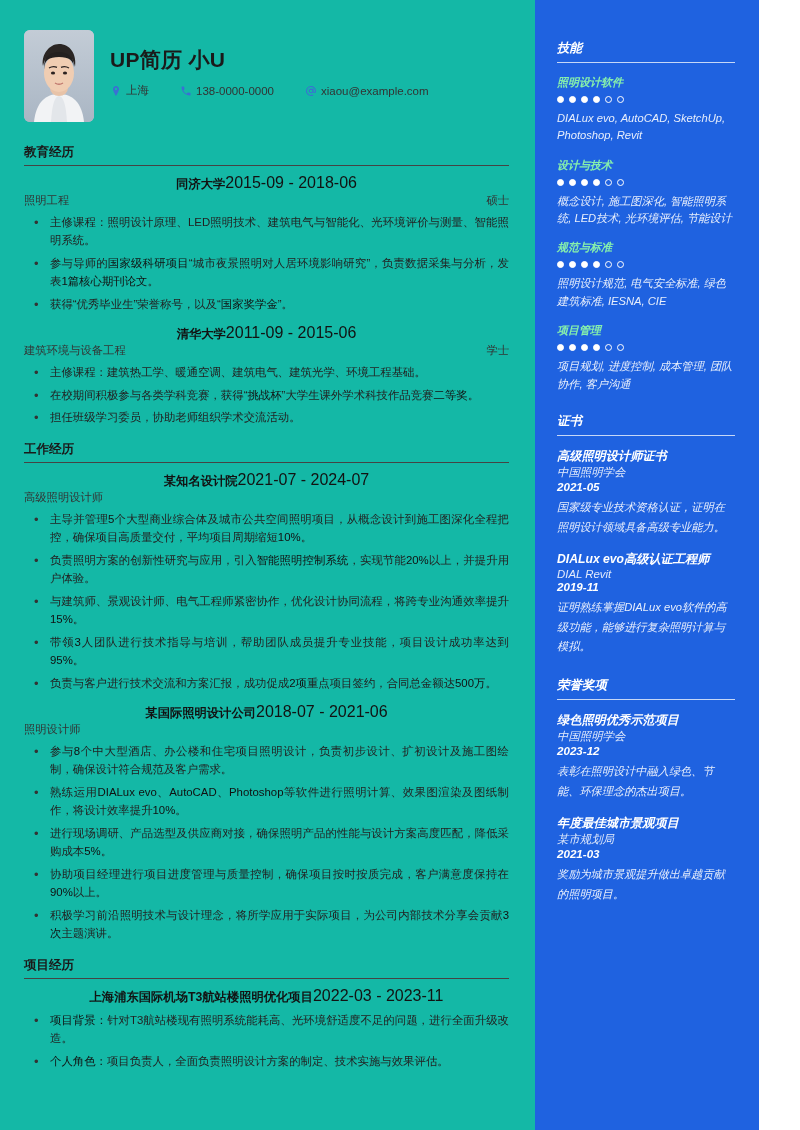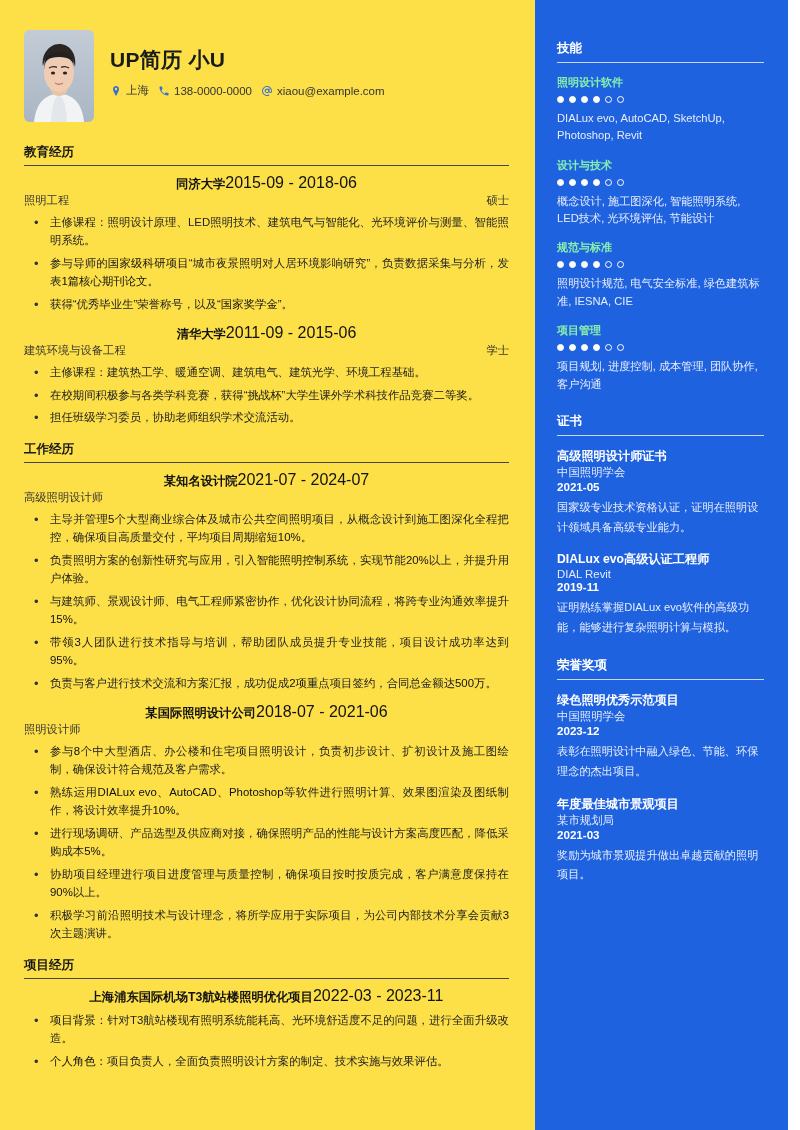--- a/index.html
+++ b/index.html
@@ -13,39 +13,39 @@
     position: relative;
     width: 800px; height: 1130px;
     background: #ffffff;
     display: flex;
     overflow: hidden;
   }
   
   .main {
     width: 535px;
     padding: 30px 26px 0 24px;
-    background: #fde047;
+    background: #14b8a6;
     overflow: hidden;
   }
   .header { display: flex; align-items: flex-start; gap: 16px; margin-bottom: 22px; }
   .avatar {
     width: 70px; height: 92px;
     border-radius: 6px;
     overflow: hidden;
     flex: 0 0 auto;
     background: #b9c2cc;
     position: relative;
   }
   .avatar svg { display:block; width:100%; height:100%; }
   .header-txt { padding-top: 16px; }
   .name {
     font-size: 21px; font-weight: bold; color: #1a1a1a;
     letter-spacing: .3px; margin-bottom: 9px;
   }
-  .contact { display: flex; align-items: center; flex-wrap: wrap; gap: 1px; font-size: 11.5px; color: #333; }
+  .contact { display: flex; align-items: center; flex-wrap: wrap; gap: 23px; font-size: 11.5px; color: #333; }
   .contact .ci { display: inline-flex; align-items: center; gap: 4px; margin-right: 8px; }
   .ico { width: 12px; height: 12px; display:inline-block; color: #3b6fd4; }
   .ico svg { display:block; width:12px; height:12px; fill: currentColor; }
 
   .sec-title {
     font-size: 12.5px; font-weight: bold; color: #1a1a1a;
     padding-bottom: 4px; margin-top: 14px; margin-bottom: 8px;
     border-bottom: 1.6px solid #444;
   }
   .entry { margin-bottom: 11px; }
@@ -62,25 +62,26 @@
     text-align: justify;
   }
   ul.bullets li::before {
     content: "•"; position: absolute; left: 10px; top: -1px;
     font-size: 13px; color: #333;
   }
   ul.bullets li b { font-weight: normal; color: #111; }
 
   
   .sidebar {
-    width: 253px;
+    width: 224px;
     background: #1f62e0;
     color: #ffffff;
     padding: 40px 24px 0 22px;
     overflow: hidden;
+    font-style: italic;
   }
   .sb-title {
     font-size: 12.5px; font-weight: bold; color: #ffffff;
     padding-bottom: 5px; margin-bottom: 12px;
     border-bottom: 1.4px solid rgba(255,255,255,.75);
   }
   .sb-title.mt { margin-top: 20px; }
   .skill { margin-bottom: 13px; }
   .skill-name { font-size: 11px; font-weight: bold; color:#86efac; margin-bottom: 6px; }
   .dots { display: flex; gap: 5px; margin-bottom: 7px; }

